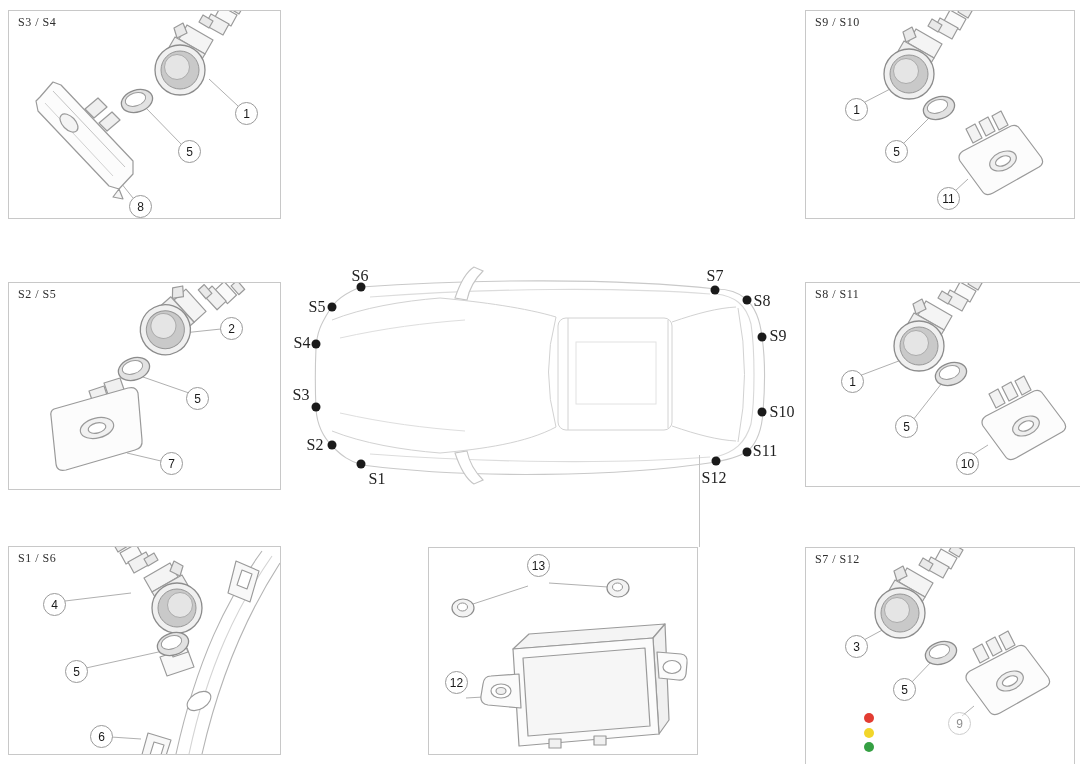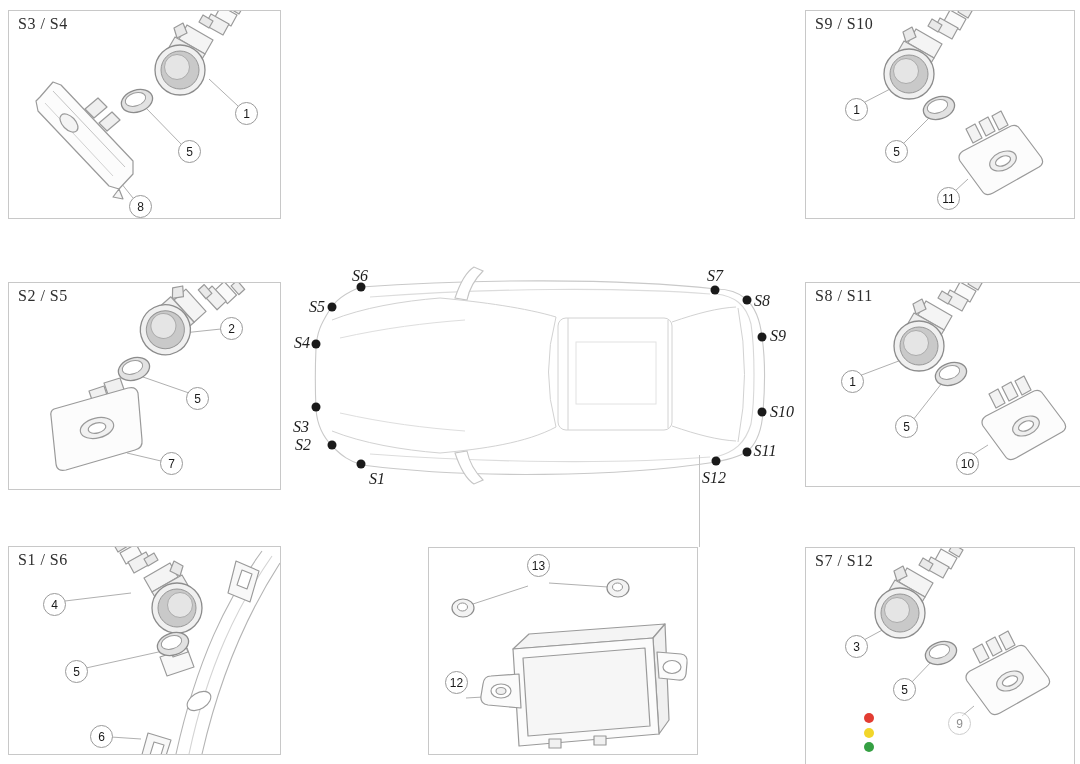--- a/index.html
+++ b/index.html
@@ -1,27 +1,27 @@
 <!DOCTYPE html>
 <html><head>
 <meta charset="utf-8">
 <style>
   html,body{margin:0;padding:0;background:#ffffff;}
   #app{position:relative;width:1080px;height:764px;background:#ffffff;overflow:hidden;
        font-family:"Liberation Serif",serif;}
   .panel{position:absolute;border:1px solid #c8c8c8;background:#ffffff;box-sizing:border-box;}
   .panel svg.art{position:absolute;left:0;top:0;}
-  .ptitle{position:absolute;left:9px;top:4px;font-size:16px;color:#2e2e2e;letter-spacing:.5px;
+  .ptitle{position:absolute;left:9px;top:4px;font-size:12px;color:#2e2e2e;letter-spacing:.5px;
           font-family:"Liberation Serif",serif;}
   .co{position:absolute;width:21px;height:21px;border:1px solid #9a9a9a;border-radius:50%;
       background:#ffffff;display:flex;align-items:center;justify-content:center;
       font-family:"Liberation Sans",sans-serif;font-size:12px;color:#1a1a1a;}
   .co.faded{opacity:.5;}
   .slabel{position:absolute;width:36px;text-align:center;font-size:16px;color:#1f1f1f;
-          font-family:"Liberation Serif",serif;font-style:italic;}
+          font-family:"Liberation Serif",serif;}
   #car{position:absolute;left:290px;top:258px;}
   #s12-line{position:absolute;left:699px;top:455px;width:1px;height:92px;background:#c4c4c4;}
   .ldot{position:absolute;width:10px;height:10px;border-radius:50%;}
   .leader{stroke:#b0b0b0;stroke-width:1;}
 </style>
 </head>
 <body>
 
 <div id="app">
 
@@ -282,22 +282,22 @@
       <circle cx="472" cy="79" r="4.5"></circle>
       <circle cx="472" cy="154" r="4.5"></circle>
       <circle cx="457" cy="194" r="4.5"></circle>
       <circle cx="426" cy="203" r="4.5"></circle>
     </g>
   </svg>
 
   <div id="s12-line"></div>
 
   <span class="slabel" style="left:359px;top:470px">S1</span>
-  <span class="slabel" style="left:285px;top:436px">S2</span>
-  <span class="slabel" style="left:283px;top:418px">S3</span>
+  <span class="slabel" style="left:297px;top:436px">S2</span>
+  <span class="slabel" style="left:283px;top:386px">S3</span>
   <span class="slabel" style="left:284px;top:334px">S4</span>
   <span class="slabel" style="left:299px;top:298px">S5</span>
   <span class="slabel" style="left:342px;top:267px">S6</span>
   <span class="slabel" style="left:697px;top:267px">S7</span>
   <span class="slabel" style="left:744px;top:292px">S8</span>
   <span class="slabel" style="left:760px;top:327px">S9</span>
   <span class="slabel" style="left:764px;top:403px">S10</span>
   <span class="slabel" style="left:747px;top:442px">S11</span>
   <span class="slabel" style="left:696px;top:469px">S12</span>
 

